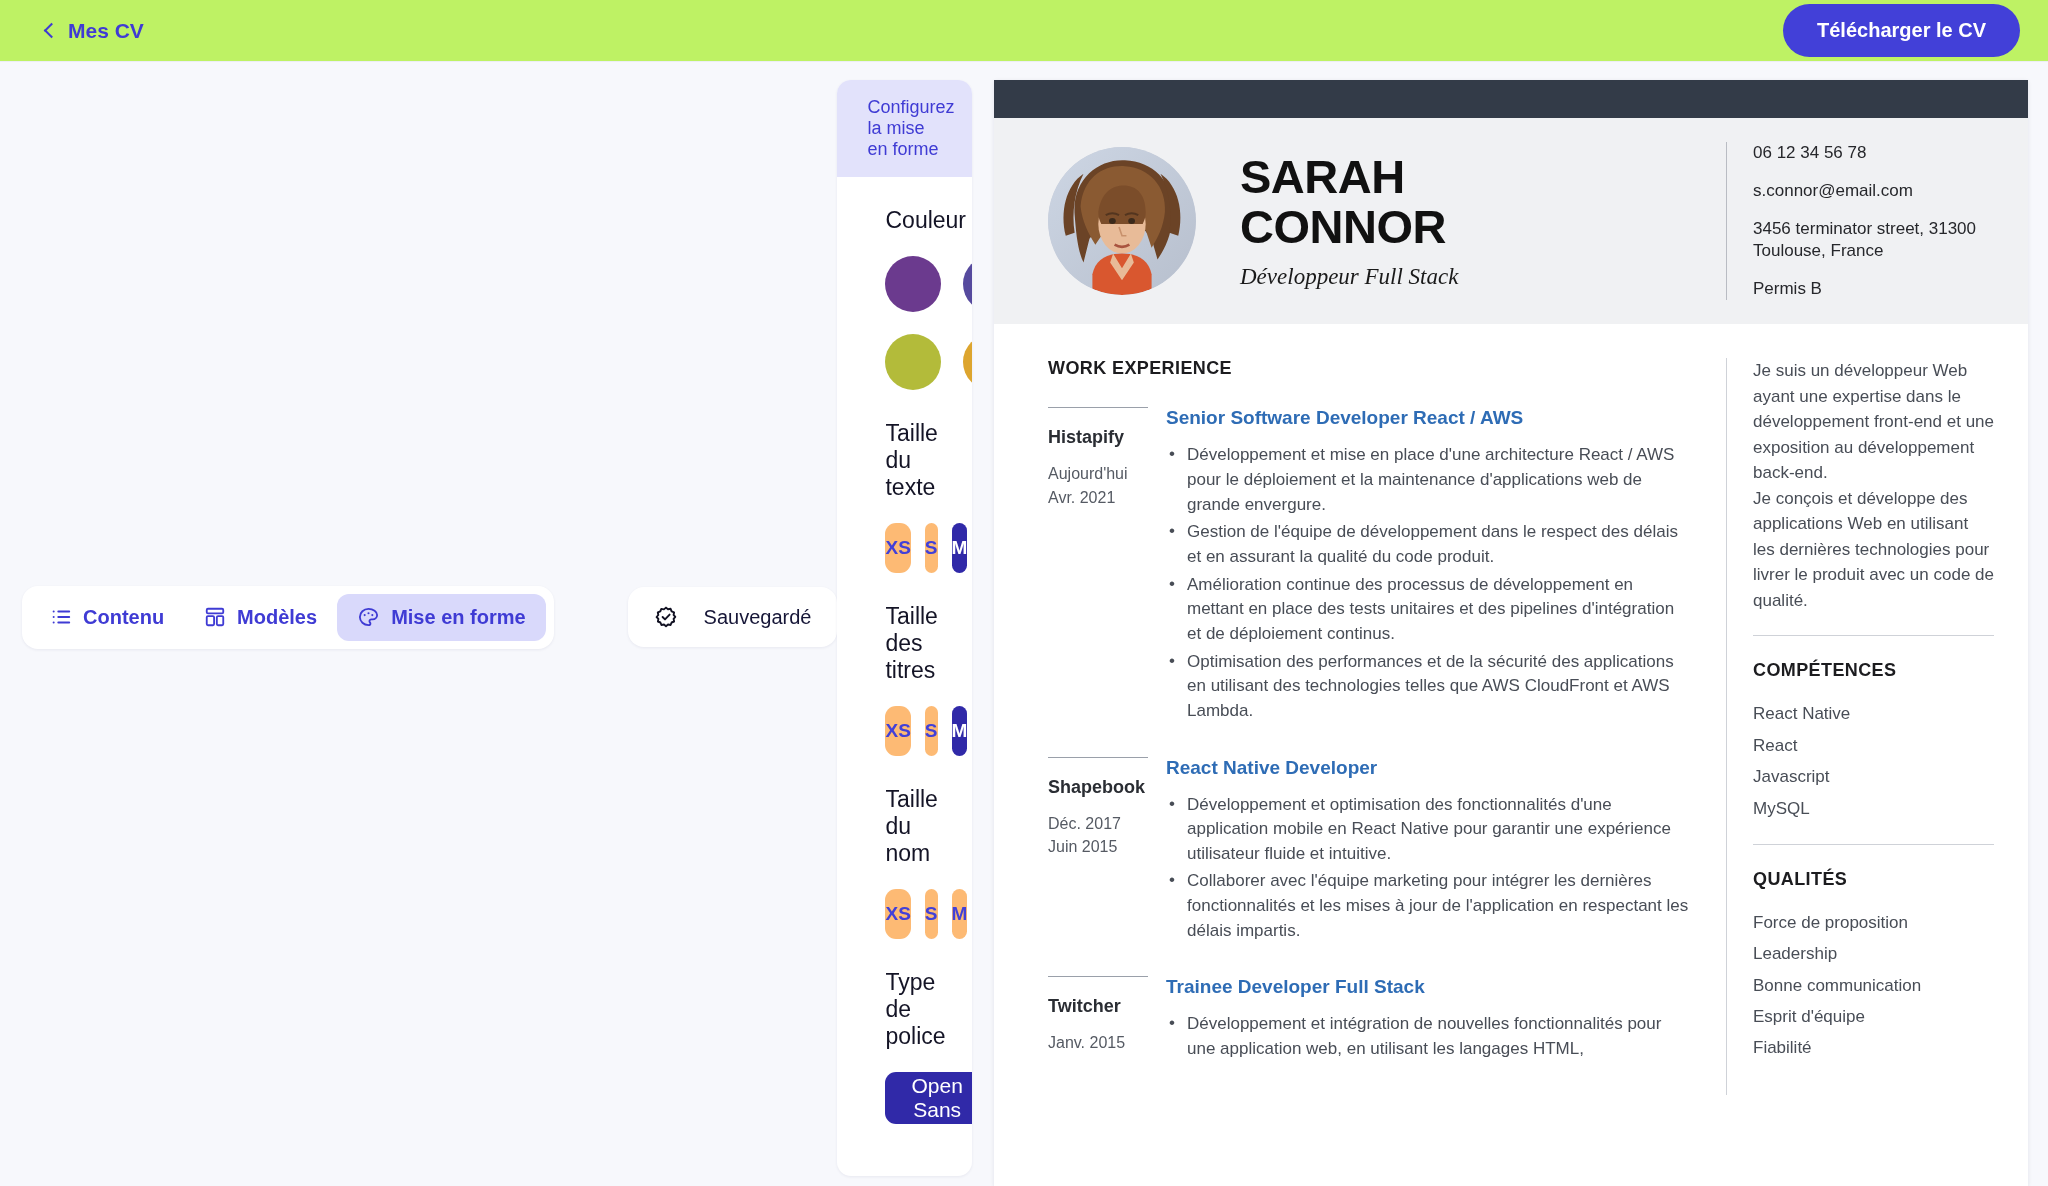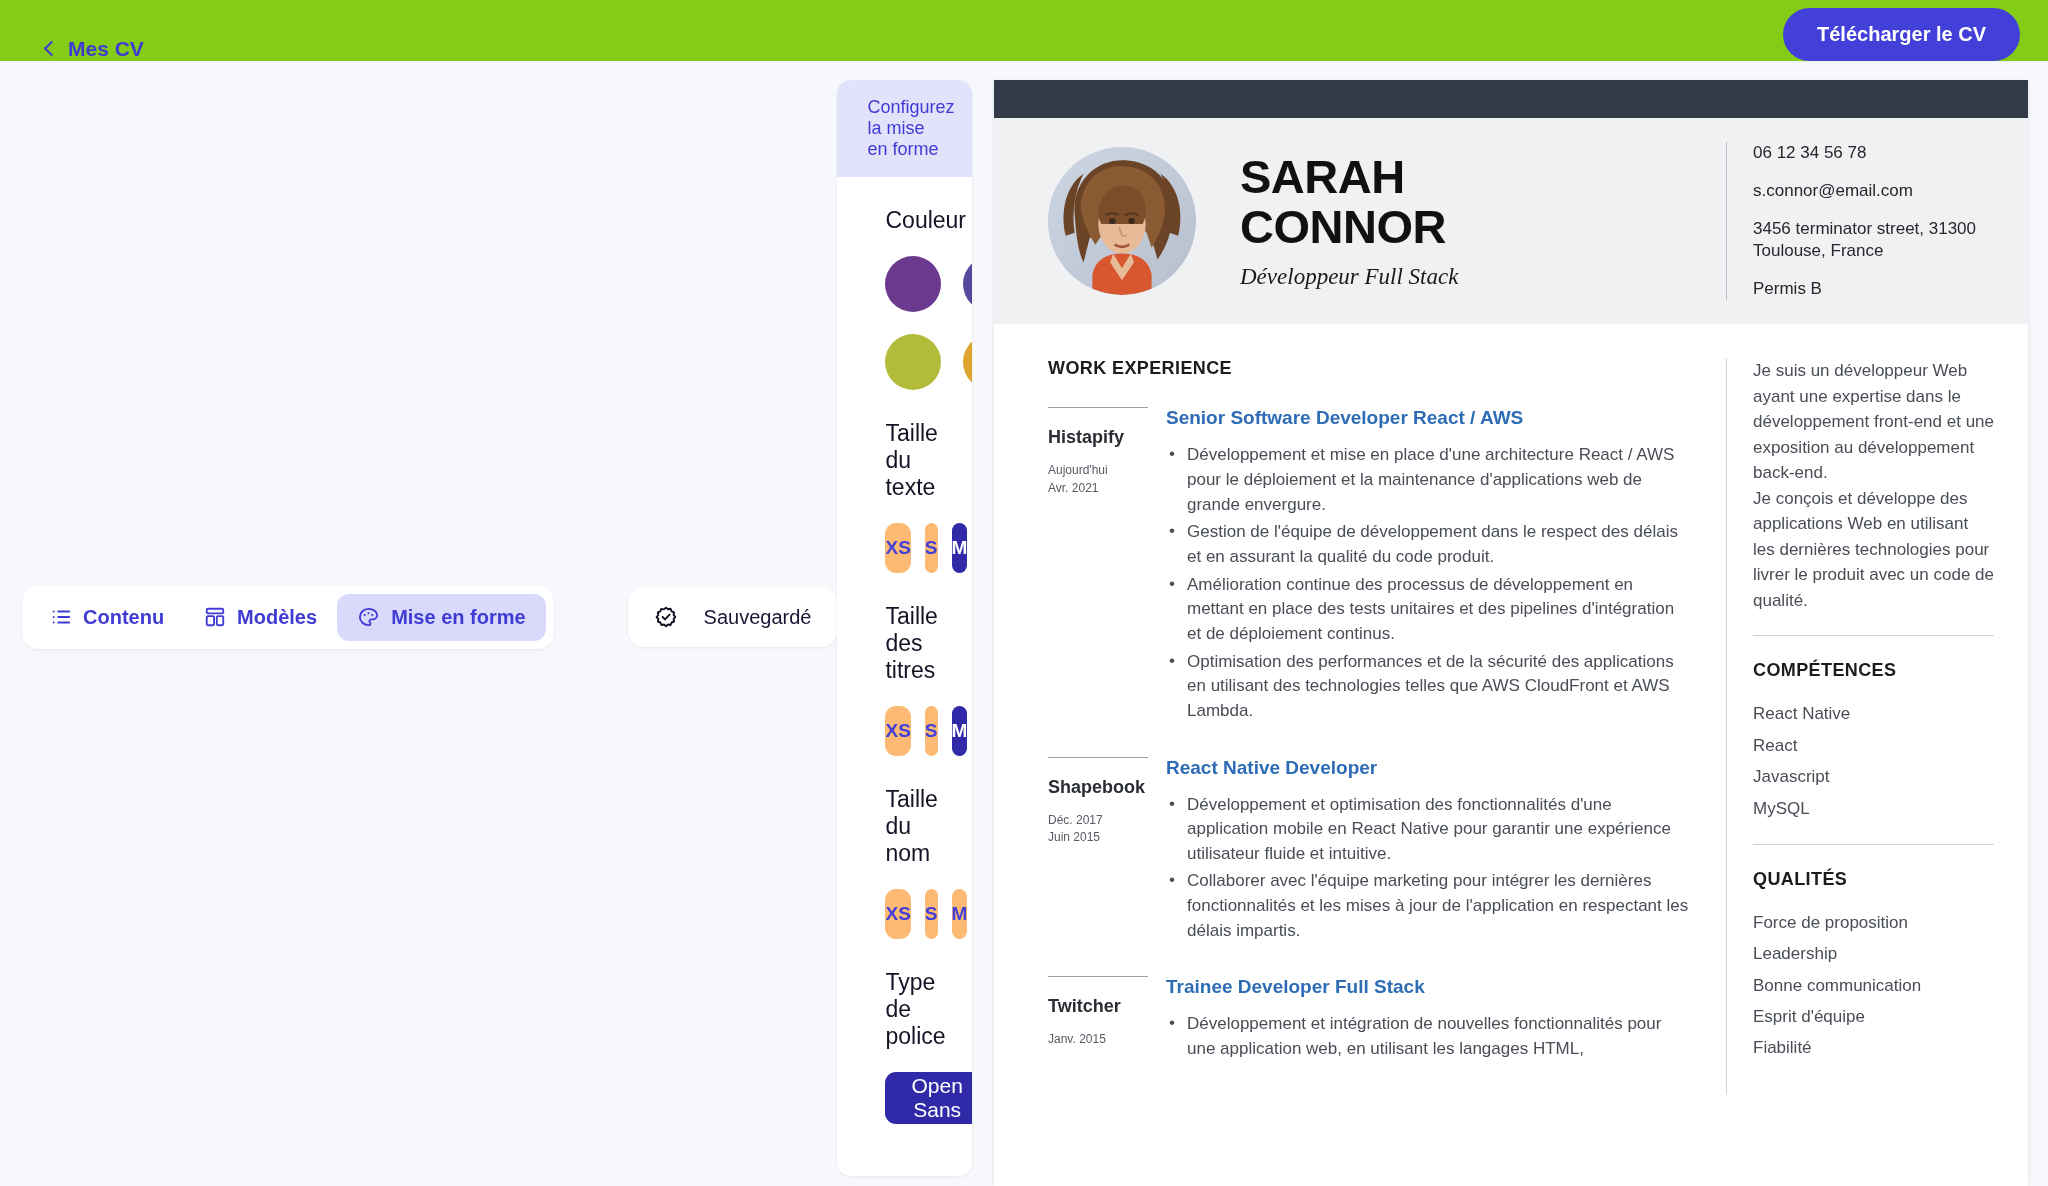--- a/index.html
+++ b/index.html
@@ -7,23 +7,23 @@
     width: 2048px;
     height: 1186px;
     overflow: hidden;
     background: #f7f8fc;
     font-family: "Liberation Sans", sans-serif;
   }
 
   
   .topbar {
     height: 62px;
-    background: #84cc16;
-    display: flex;
-    align-items: flex-end;
+    background: #bef264;
+    display: flex;
+    align-items: center;
     justify-content: space-between;
     padding: 0 28px 0 46px;
     border-bottom: 1px solid #eceef5;
     position: relative;
   }
   .back-link {
     display: flex;
     align-items: center;
     gap: 11px;
     color: #3f3bd4;
@@ -254,21 +254,21 @@
     font-size: 18px;
     font-weight: 700;
     color: #1c1c1f;
     letter-spacing: .4px;
     margin-bottom: 28px;
   }
   .job { display: flex; margin-bottom: 30px; }
   .job-left { width: 118px; flex: none; padding-right: 18px; }
   .job-rule { height: 1px; background: #9aa0aa; margin-bottom: 19px; }
   .job-company { font-size: 18px; font-weight: 700; color: #2a2d33; margin-bottom: 14px; }
-  .job-date { font-size: 12px; color: #555a63; line-height: 1.45; }
+  .job-date { font-size: 16px; color: #555a63; line-height: 1.45; }
   .job-right { flex: 1; }
   .job-title {
     font-size: 19px;
     font-weight: 600;
     color: #2e6cb5;
     margin-bottom: 14px;
   }
   .job-right ul { list-style: none; }
   .job-right li {
     font-size: 17px;

